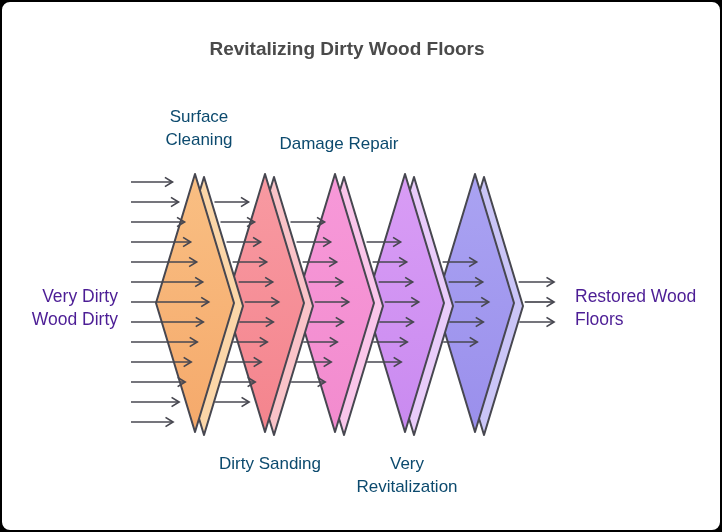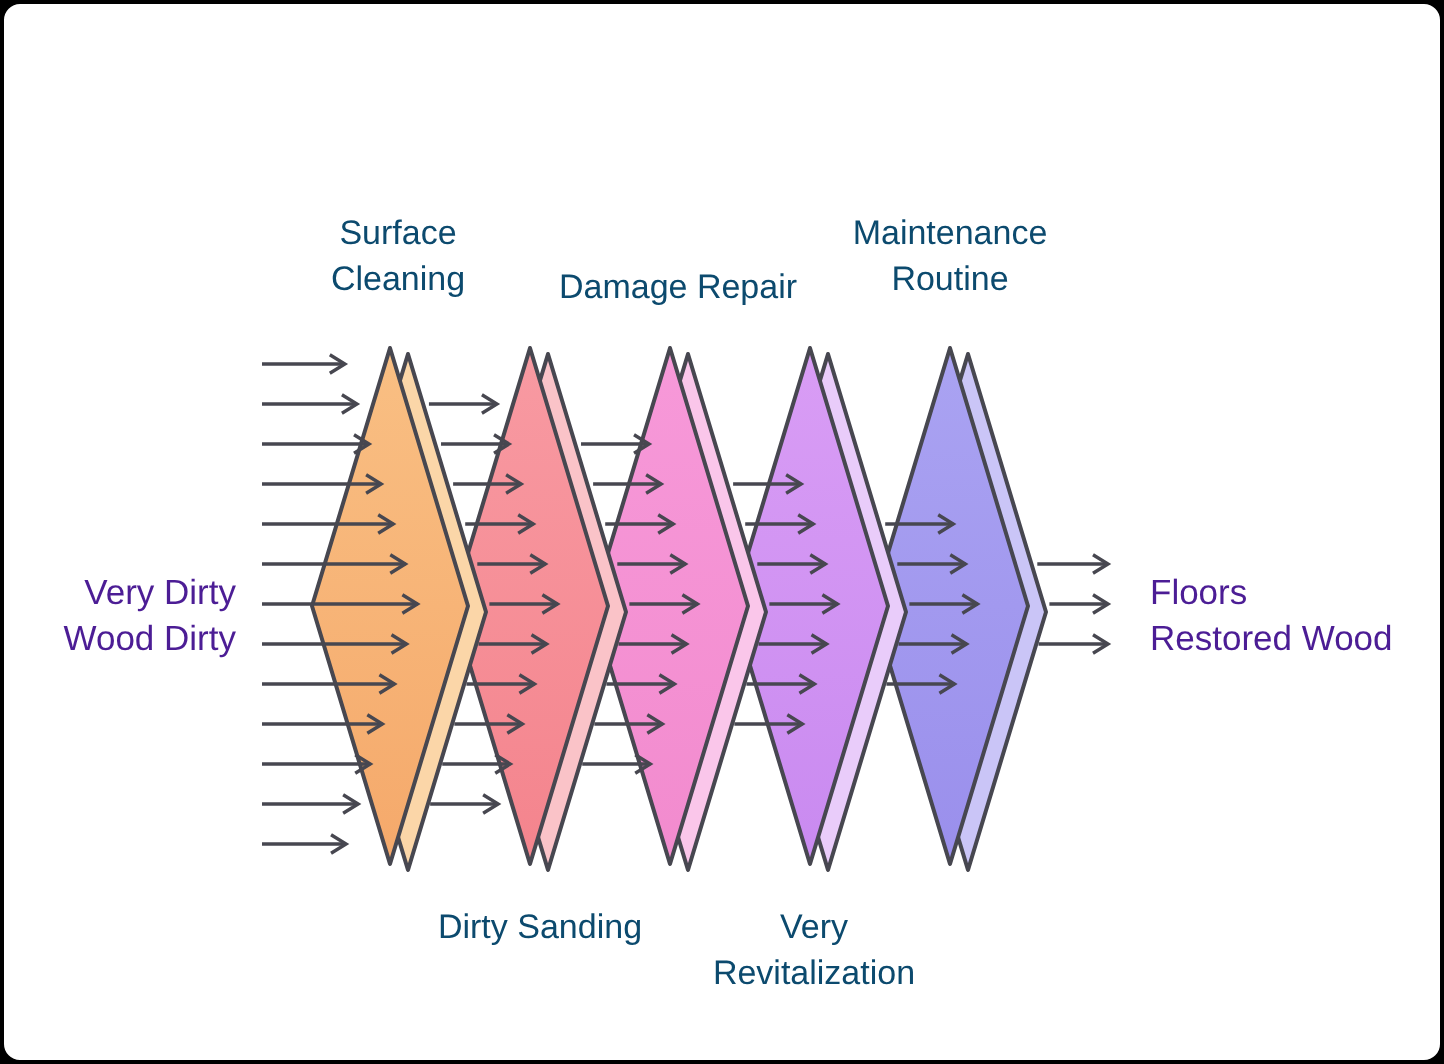--- a/index.html
+++ b/index.html
@@ -180,30 +180,30 @@
       <g>
         <line x1="516.6511627906976" y1="280" x2="552" y2="280" stroke="#474750" stroke-width="1.7"></line>
         <path d="M 544.5 275.4 L 552 280 L 544.5 284.6" fill="none" stroke="#474750" stroke-width="1.7" stroke-linejoin="miter"></path>
         <line x1="522.6976744186047" y1="300" x2="552" y2="300" stroke="#474750" stroke-width="1.7"></line>
         <path d="M 544.5 295.4 L 552 300 L 544.5 304.6" fill="none" stroke="#474750" stroke-width="1.7" stroke-linejoin="miter"></path>
         <line x1="517.2558139534883" y1="320" x2="552" y2="320" stroke="#474750" stroke-width="1.7"></line>
         <path d="M 544.5 315.4 L 552 320 L 544.5 324.6" fill="none" stroke="#474750" stroke-width="1.7" stroke-linejoin="miter"></path>
       </g>
     </svg>
 
+  <div class="title">Revitalizing Dirty Wood Floors</div>
 
   <div class="stage-label" style="left:197px;top:103px;width:110px;">Surface Cleaning</div>
   <div class="stage-label nowrap" style="left:268px;top:450px;">Dirty Sanding</div>
   <div class="stage-label nowrap" style="left:337px;top:130px;">Damage Repair</div>
   <div class="stage-label" style="left:405px;top:450px;width:120px;">Very Revitalization</div>
-  <div class="stage-label" style="left:473px;top:103px;width:130px;">Maintenance Routine</div>
 
   <div class="side-label left">
     <div>Very Dirty</div>
     <div>Wood Dirty</div>
   </div>
 
   <div class="side-label right">
+    <div>Restored Wood</div>
     <div>Floors</div>
-    <div>Restored Wood</div>
   </div>
 
 </div>
 
 </body></html>

